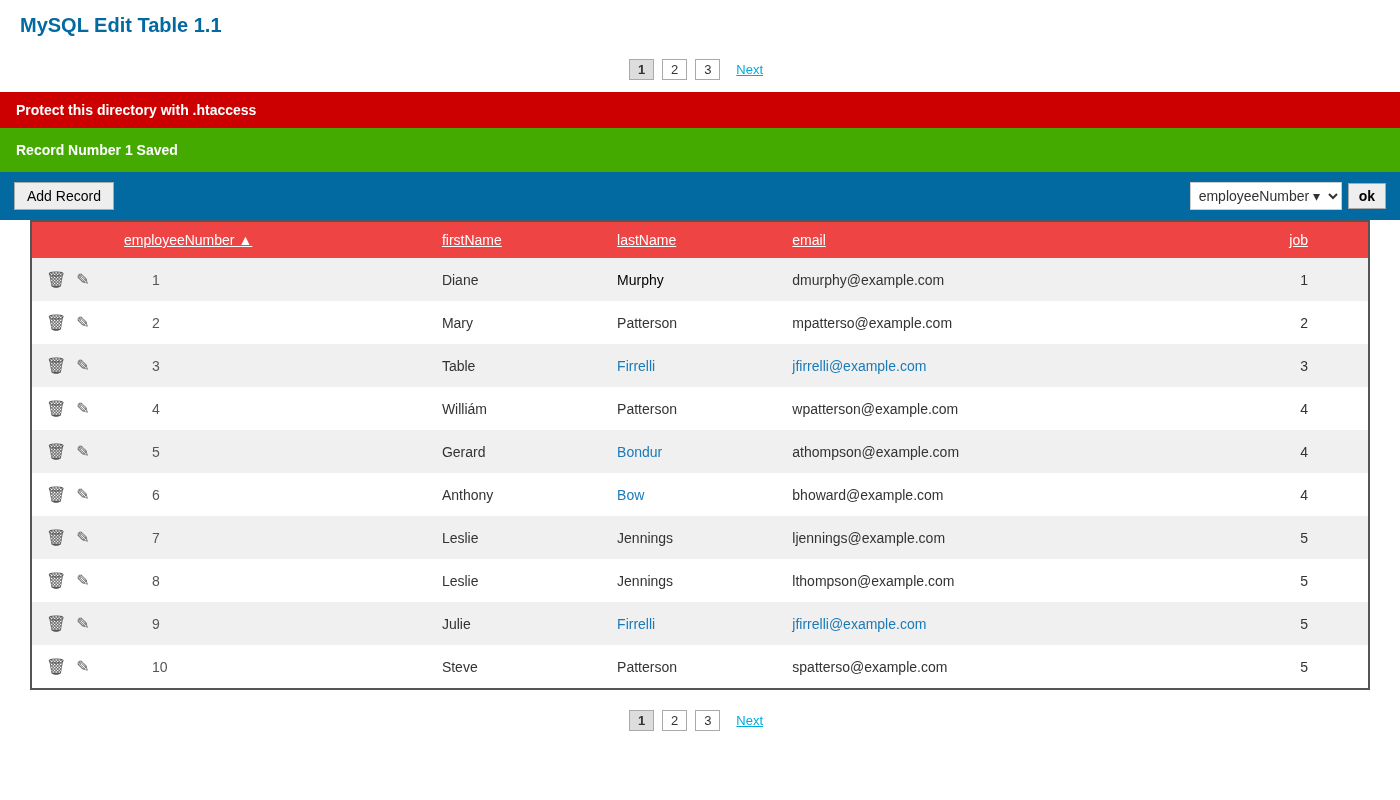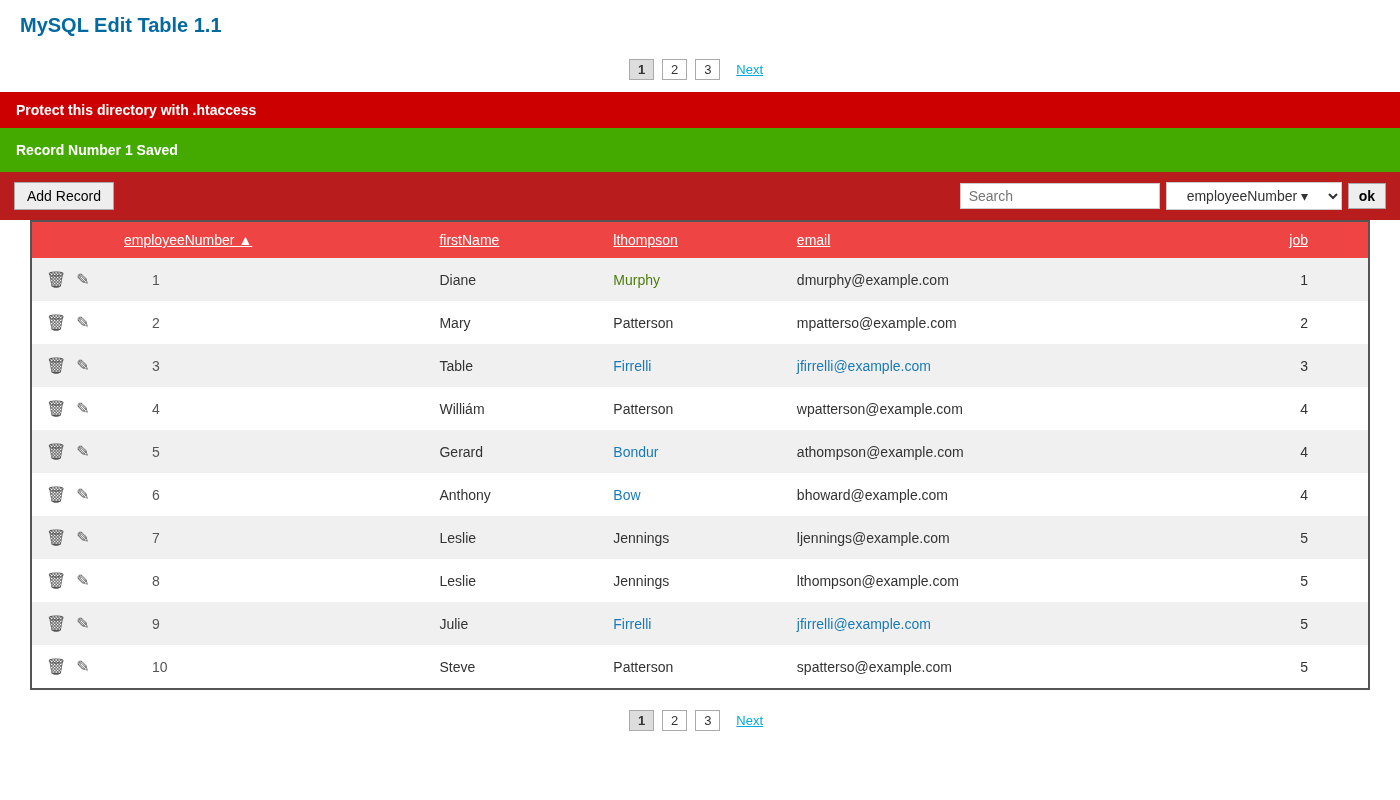--- a/index.html
+++ b/index.html
@@ -48,21 +48,21 @@
       font-weight: bold;
     }
     .alert-green {
       background: #44aa00;
       color: #fff;
       padding: 14px 16px;
       font-size: 14px;
       font-weight: bold;
     }
     .toolbar {
-      background: #b91c1c;
+      background: #0369a1;
       padding: 10px 14px;
       display: flex;
       align-items: center;
       justify-content: space-between;
     }
     .toolbar-left {}
     .toolbar-right {
       display: flex;
       align-items: center;
       gap: 6px;
@@ -77,21 +77,21 @@
     }
     .search-input {
       padding: 4px 8px;
       font-size: 14px;
       border: 1px solid #ccc;
       width: 200px;
       background: #fff;
       color: #999;
     }
     .column-select {
-      padding: 4px 16px;
+      padding: 4px 4px;
       font-size: 14px;
       border: 1px solid #ccc;
       background: #fff;
       color: #333;
     }
     .ok-btn {
       background: #eeeeee;
       border: 1px solid #aaa;
       padding: 4px 10px;
       font-size: 14px;
@@ -172,55 +172,54 @@
 
   <div class="alert-red">Protect this directory with .htaccess</div>
 
   <div class="alert-green">Record Number 1 Saved</div>
 
   <div class="toolbar">
     <div class="toolbar-left">
       <button class="add-record-btn">Add Record</button>
     </div>
     <div class="toolbar-right">
-      <input class="search-input" type="text" placeholder="Search" style="">
       <select class="column-select">
         <option>employeeNumber ▾</option>
         <option>firstName</option>
         <option>lastName</option>
         <option>email</option>
         <option>job</option>
       </select>
       <button class="ok-btn">ok</button>
     </div>
   </div>
 
   <div class="table-wrapper">
     <table class="data-table">
       <thead>
         <tr>
           <th class="actions-col"></th>
           <th><a>employeeNumber ▲</a></th>
           <th><a>firstName</a></th>
-          <th><a>lthompson</a></th>
+          <th><a>lastName</a></th>
           <th><a>email</a></th>
           <th style="text-align:right; padding-right:60px;"><a>job</a></th>
         </tr>
       </thead>
       <tbody id="table-body">
       <tr>
             <td class="actions-cell">
       <div class="action-icons">
         <button class="icon-btn" title="Delete">🗑</button>
         <button class="icon-btn" title="Edit">✎</button>
       </div>
             </td>
             <td style="padding-left: 40px; color: rgb(85, 85, 85);">1</td>
             <td>Diane</td>
-            <td style="color: #4d7c0f; margin-top: 14px;">Murphy</td>
+            <td style="color: #000000; margin-top: 14px;">Murphy</td>
             <td>dmurphy@example.com</td>
             <td style="text-align: right; padding-right: 60px;">1</td>
           </tr>
           <tr>
             <td class="actions-cell">
       <div class="action-icons">
         <button class="icon-btn" title="Delete">🗑</button>
         <button class="icon-btn" title="Edit">✎</button>
       </div>
             </td>

